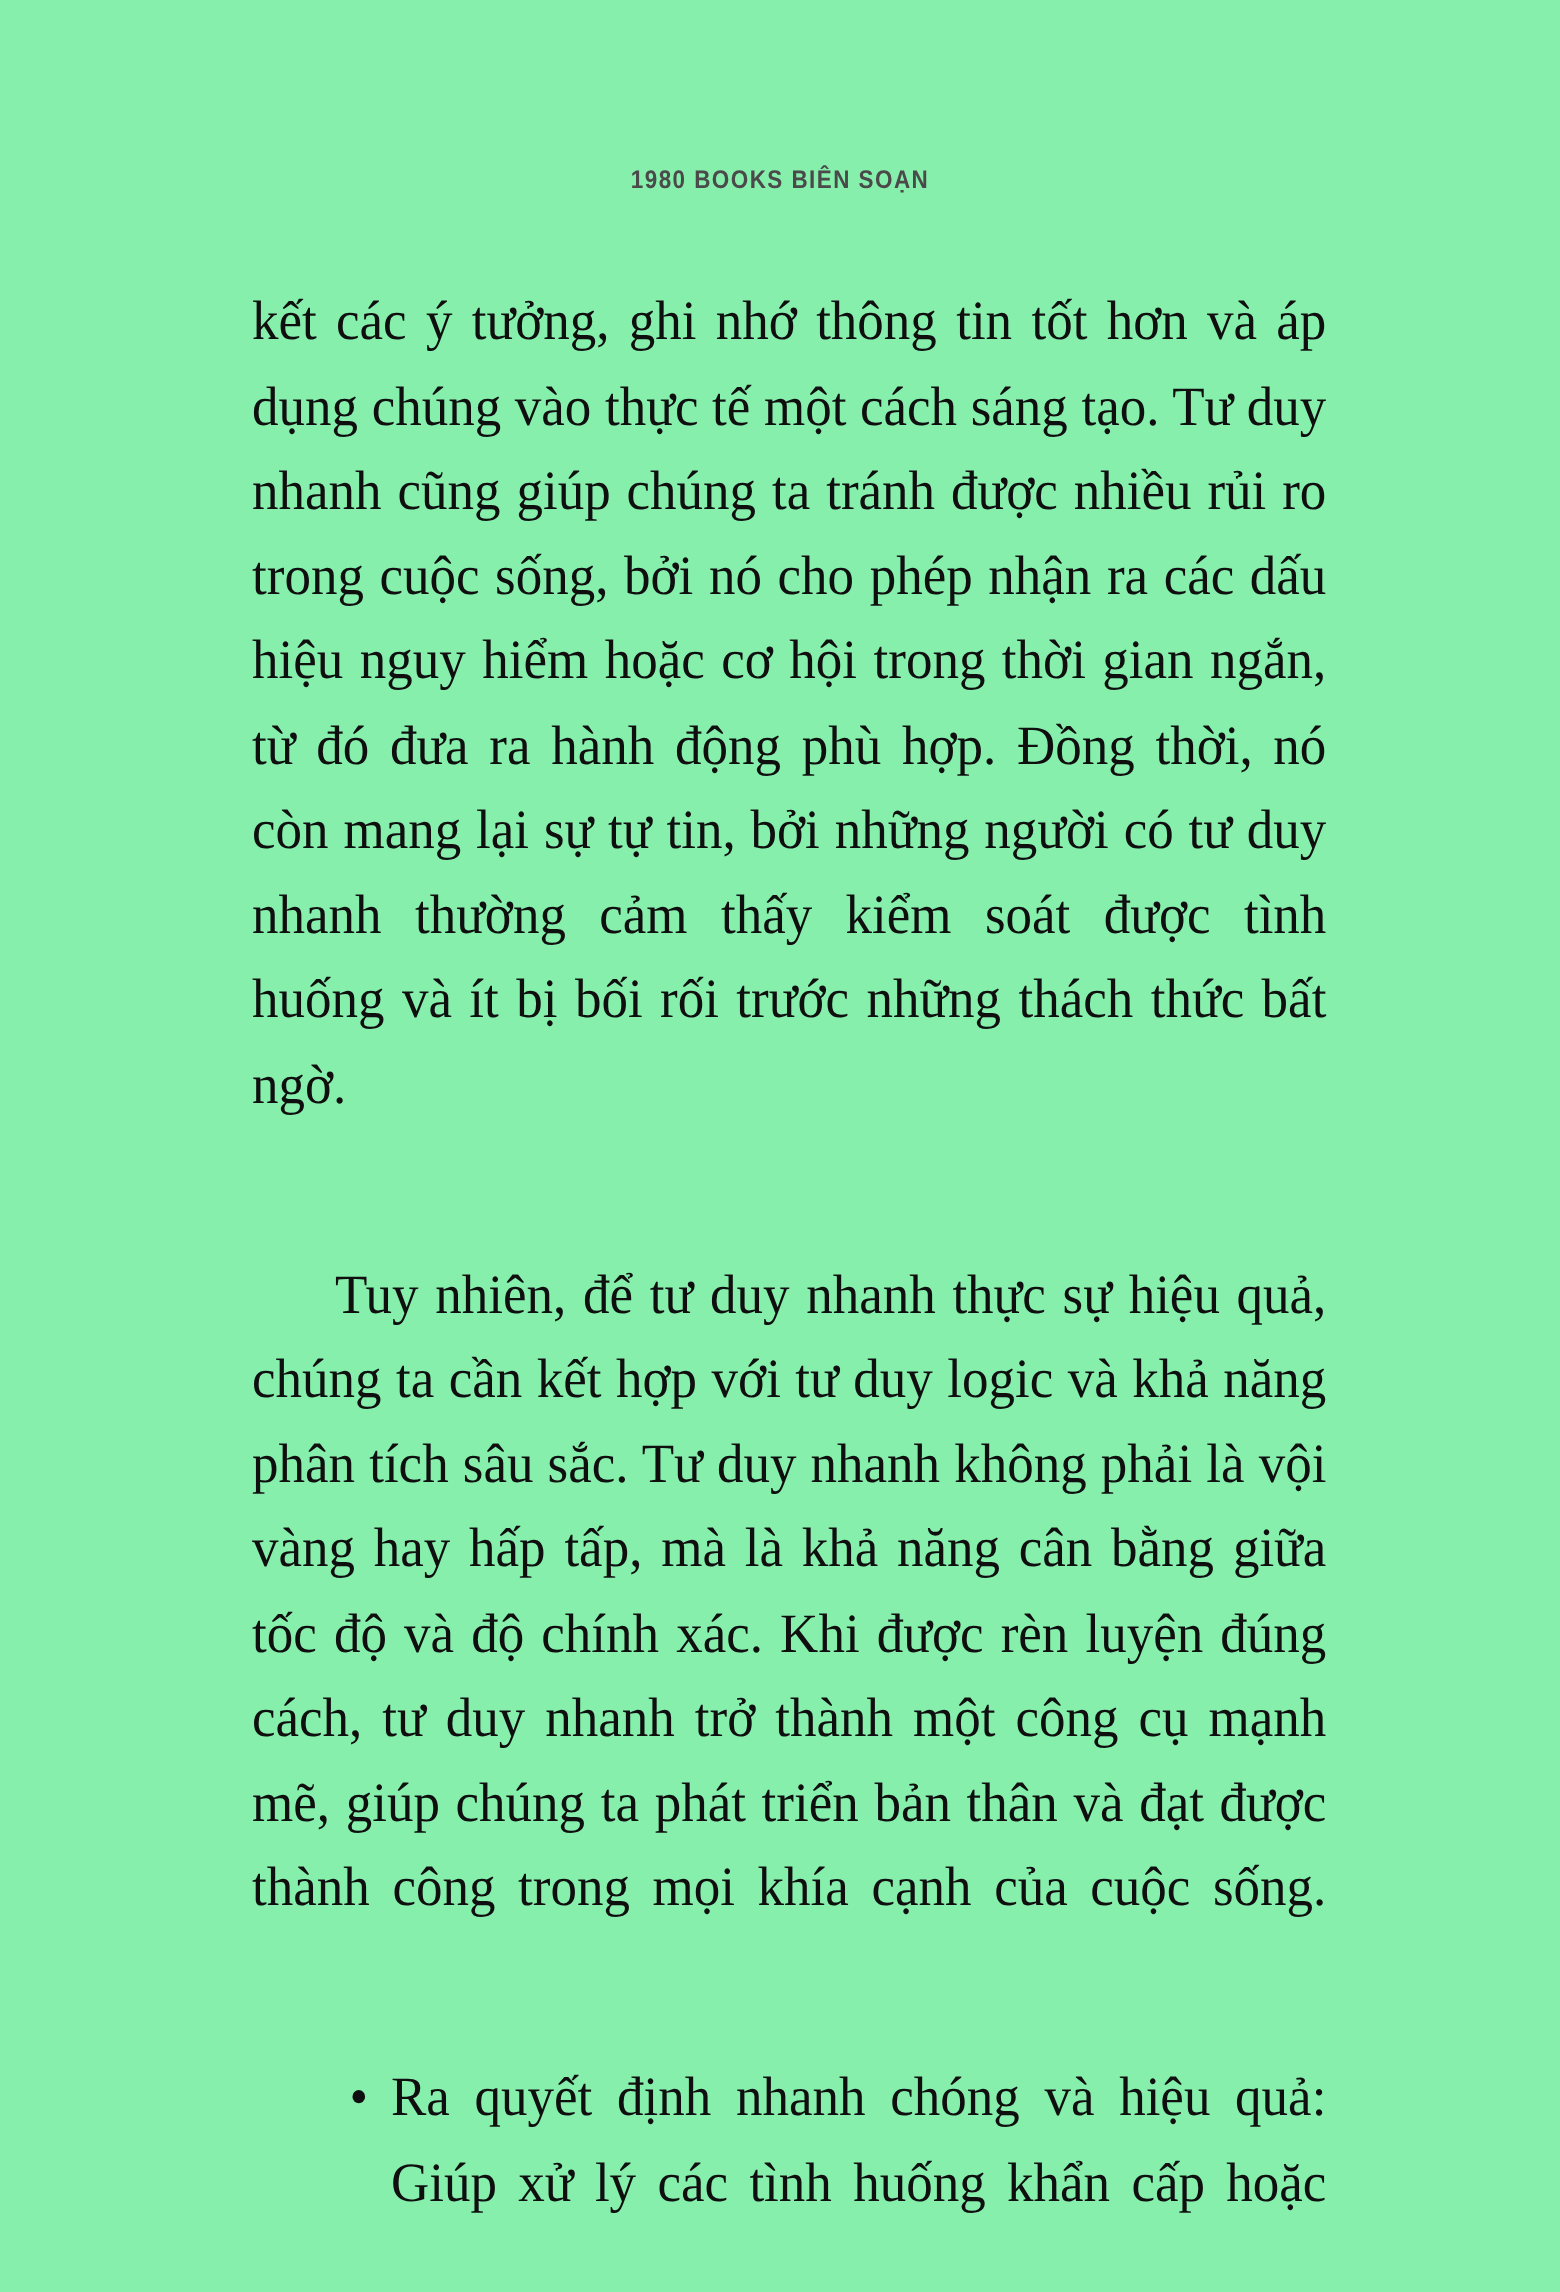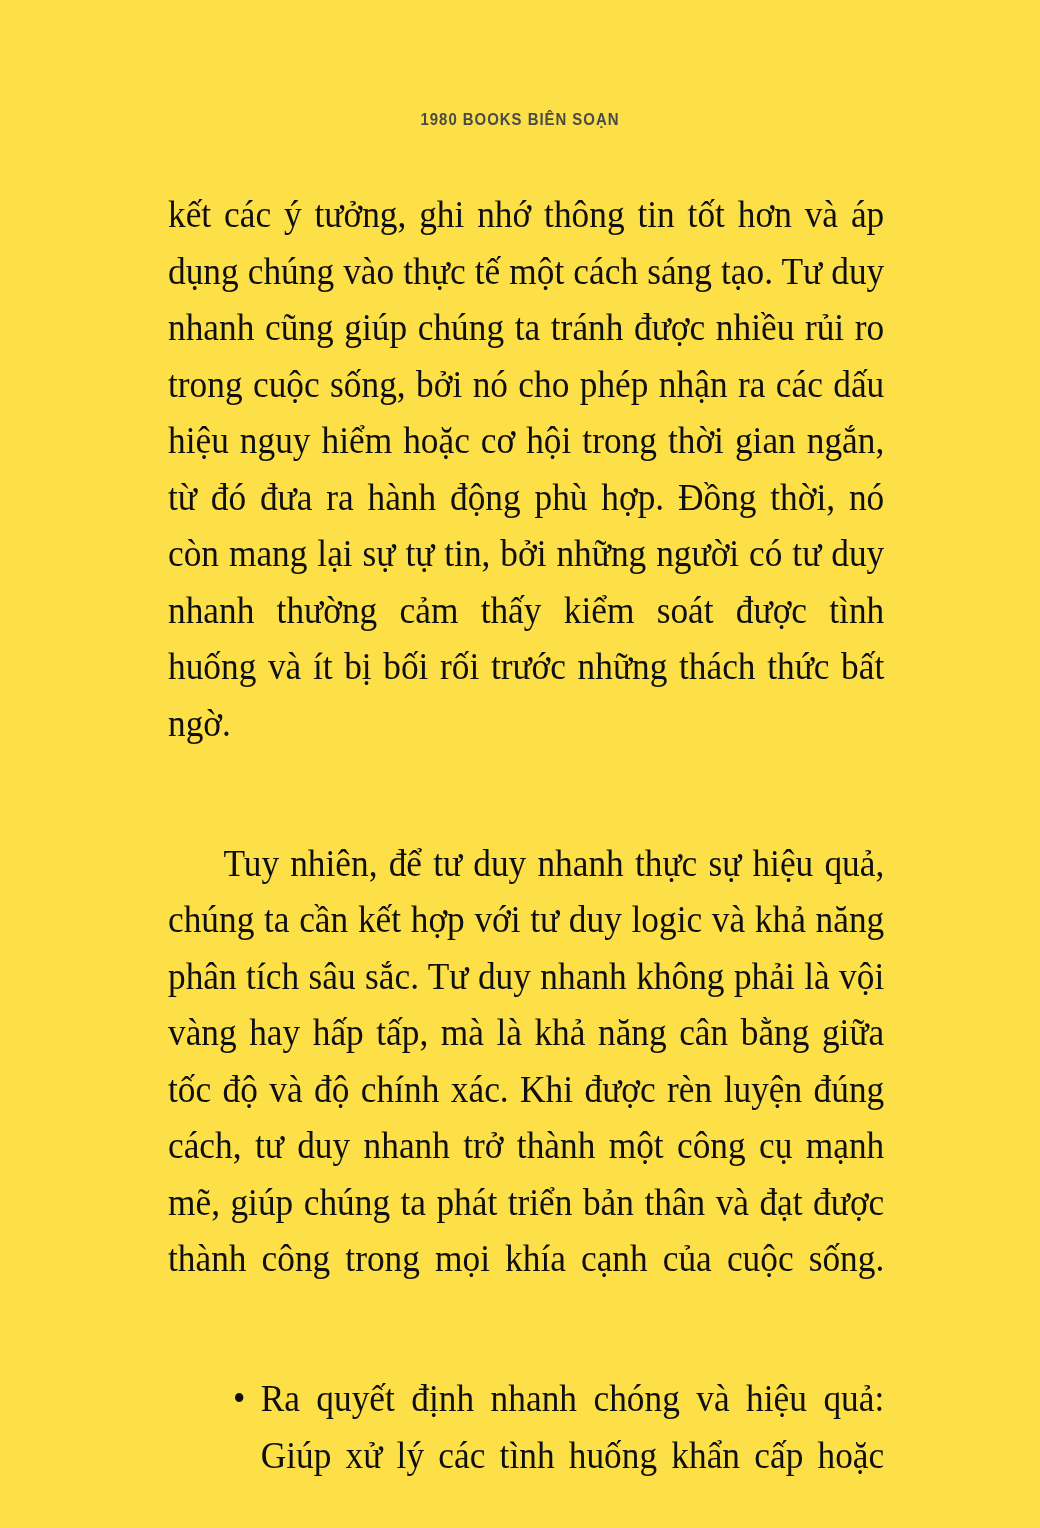--- a/index.html
+++ b/index.html
@@ -5,21 +5,21 @@
   html, body {
     margin: 0;
     padding: 0;
     background: #ffffff;
   }
 
   .page {
     position: relative;
     width: 1040px;
     height: 1528px;
-    background: #fde047;
+    background: #86efac;
     overflow: hidden;
     font-family: "Liberation Serif", "DejaVu Serif", serif;
   }
 
   
   .running-head {
     position: absolute;
     top: 110px;
     left: 0;
     width: 1040px;

